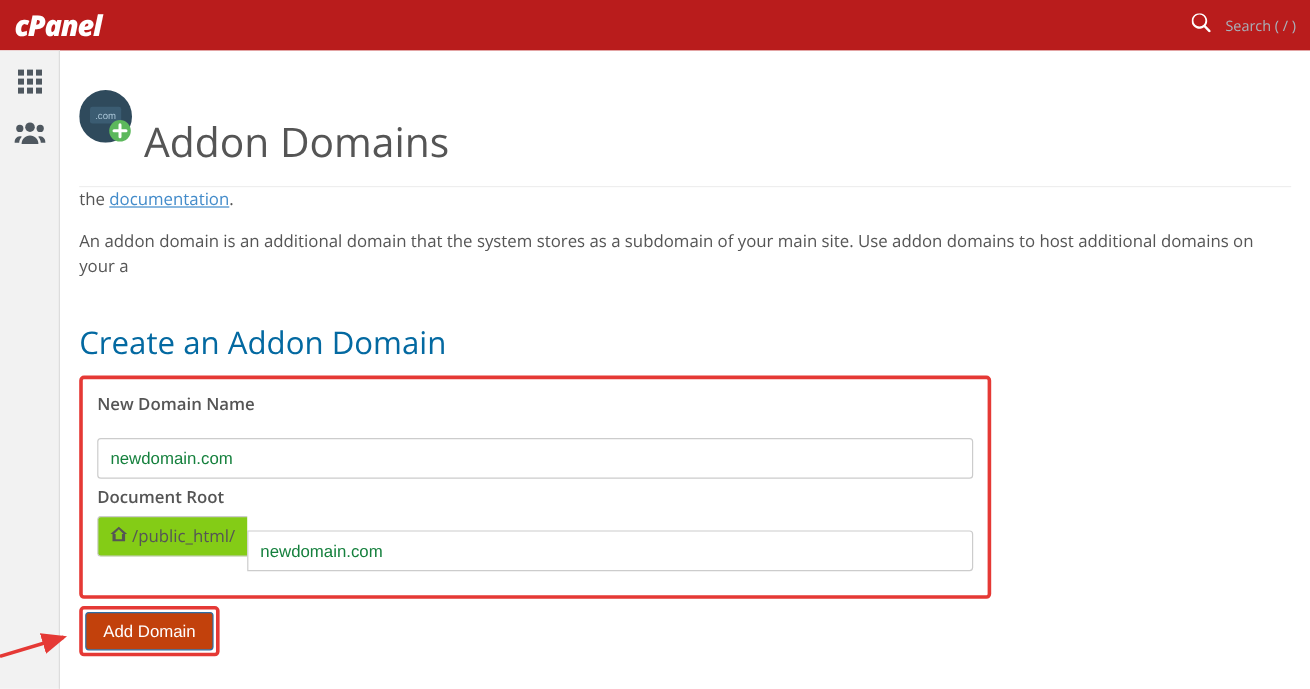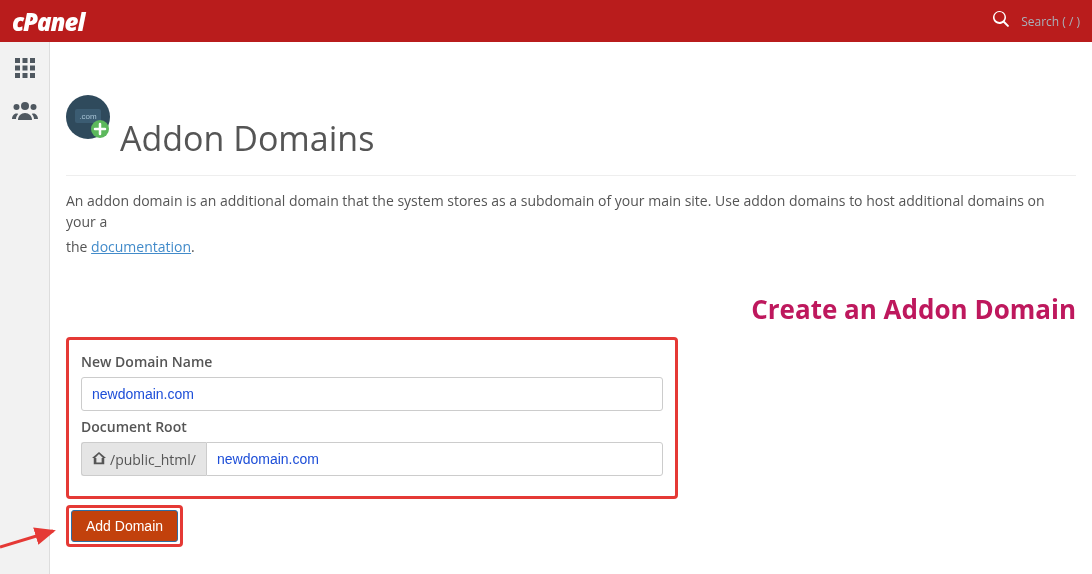--- a/index.html
+++ b/index.html
@@ -54,21 +54,21 @@
       color: #4f5860;
       cursor: pointer;
       display: flex;
       align-items: center;
       justify-content: center;
     }
     
     
     .main {
       margin-left: 50px;
-      padding: 20px 16px;
+      padding: 0 16px;
     }
     
     .page-header {
       display: flex;
       align-items: center;
       gap: 10px;
       padding: 10px 0 14px;
       border-bottom: 1px solid #eee;
     }
     .page-icon {
@@ -91,62 +91,62 @@
       line-height: 1.5;
     }
     .doc-link {
       color: #428bca;
       text-decoration: underline;
       cursor: pointer;
     }
     
     .section-title {
       font-size: 26px;
-      font-weight: 700;
-      color: #be185d;
+      font-weight: 400;
+      color: #0369a1;
       margin-top: 34px;
       margin-bottom: 10px;
-      text-align: right;
     }
     
     .highlight-box {
       border: 3px solid #e53935;
       border-radius: 4px;
       padding: 6px 12px 14px;
-      width: 612px;
+      width: 760px;
       position: relative;
     }
     
     .form-group { margin-top: 6px; margin-bottom: 6px; }
     .form-label {
       font-size: 14px;
       font-weight: 600;
       color: #555;
       display: block;
       margin-bottom: 6px;
     }
     .form-input {
       width: 100%;
       height: 34px;
       border: 1px solid #ccc;
       border-radius: 3px;
       padding: 6px 10px;
       font-size: 14px;
-      color: #1d4ed8;
+      color: #15803d;
+      margin-top: 12px;
     }
     
     .input-group {
       display: flex;
       width: 100%;
     }
     .input-addon {
       display: flex;
       align-items: center;
       gap: 4px;
-      background: #e5e5e5;
+      background: #84cc16;
       border: 1px solid #ccc;
       border-right: none;
       border-radius: 3px 0 0 3px;
       padding: 0 10px;
       font-size: 14px;
       color: #555;
       height: 34px;
     }
     .input-group .form-input {
       border-radius: 0 3px 3px 0;
@@ -225,25 +225,25 @@
         <circle cx="22" cy="22" r="22" fill="#2f4a5c"></circle>
         <rect x="9" y="14" width="26" height="14" rx="2" fill="#3b5c72"></rect>
         <text x="22" y="24" text-anchor="middle" font-size="8" fill="#a8c4d6" font-family="sans-serif">.com</text>
         <circle cx="34" cy="34" r="9" fill="#5cb85c"></circle>
         <path d="M34 29v10M29 34h10" stroke="#fff" stroke-width="2.5" stroke-linecap="round"></path>
       </svg>
     </div>
     <h1 class="page-title">Addon Domains</h1>
   </div>
   
+  <p class="description" style="margin-top:0">
+    <span>the </span><a class="doc-link">documentation</a><span>.</span>
+  </p>
   <p class="description">
     <span>An addon domain is an additional domain that the system stores as a subdomain of your main site. Use addon domains to host additional domains on your a</span>
-  </p>
-  <p class="description" style="margin-top:0">
-    <span>the </span><a class="doc-link">documentation</a><span>.</span>
   </p>
   
   <h2 class="section-title">Create an Addon Domain</h2>
   
   <div class="highlight-box">
     <div class="form-group">
       <label class="form-label">New Domain Name</label>
       <input class="form-input" type="text" value="newdomain.com" style="">
     </div>
     <div class="form-group">

